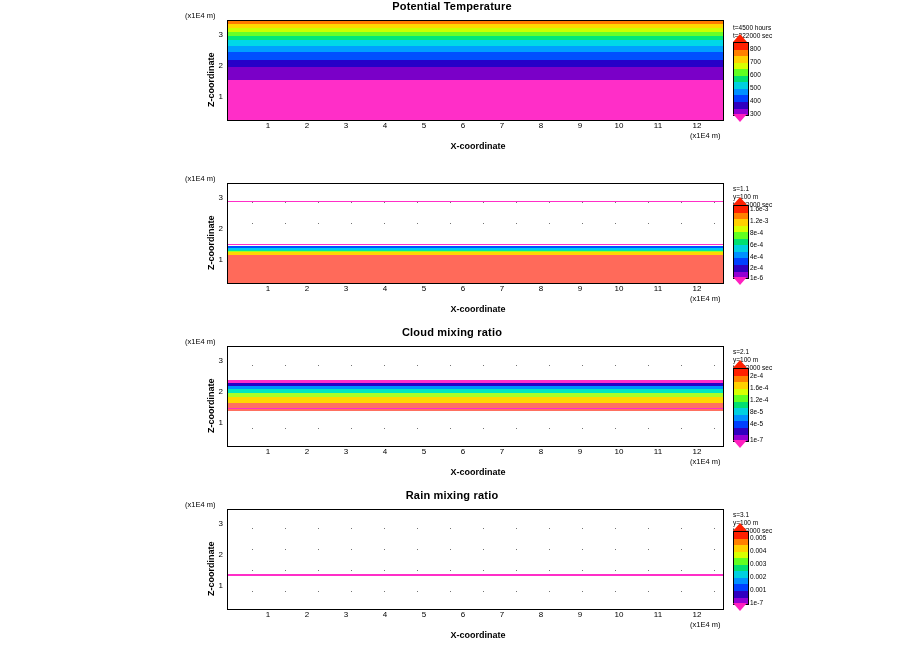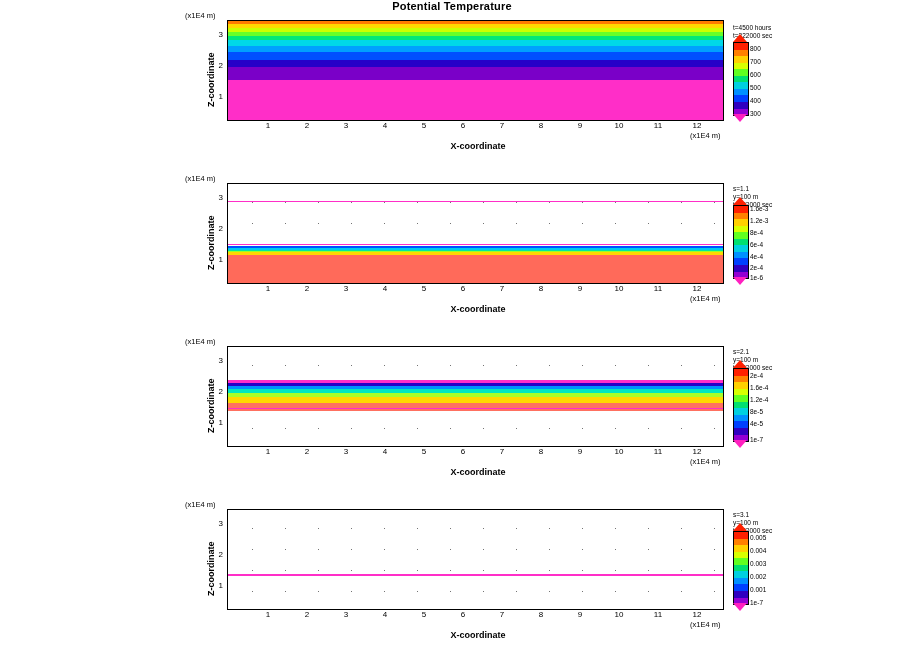--- a/index.html
+++ b/index.html
@@ -172,20 +172,21 @@
   <div class="cbar-lab" style="left:750px;top:42px;">1.6e-3</div>
   <div class="cbar-lab" style="left:750px;top:54px;">1.2e-3</div>
   <div class="cbar-lab" style="left:750px;top:66px;">8e-4</div>
   <div class="cbar-lab" style="left:750px;top:78px;">6e-4</div>
   <div class="cbar-lab" style="left:750px;top:90px;">4e-4</div>
   <div class="cbar-lab" style="left:750px;top:101px;">2e-4</div>
   <div class="cbar-lab" style="left:750px;top:111px;">1e-6</div>
 </div>
 
 <div class="panel" style="top:326px;height:160px;">
+  <div class="title" style="top:0px;">Cloud mixing ratio</div>
 
   <div class="unit" style="left:185px;top:11px;">(x1E4 m)</div>
   <div class="axis-label-left" style="left:206px;top:107px;">Z-coordinate</div>
 
   <div class="plotbox" style="left:227px;top:20px;width:495px;height:99px;">
     <div class="dotgrid"></div>
     <div class="bands">
       <div class="band" style="bottom:35.0%;height:8.8%;background:#ff7060;"></div>
       <div class="band" style="bottom:43.8%;height:5.6%;background:#ffd800;"></div>
       <div class="band" style="bottom:49.4%;height:4.4%;background:#a8ff28;"></div>
@@ -239,20 +240,21 @@
 
   <div class="cbar-lab" style="left:750px;top:46px;">2e-4</div>
   <div class="cbar-lab" style="left:750px;top:58px;">1.6e-4</div>
   <div class="cbar-lab" style="left:750px;top:70px;">1.2e-4</div>
   <div class="cbar-lab" style="left:750px;top:82px;">8e-5</div>
   <div class="cbar-lab" style="left:750px;top:94px;">4e-5</div>
   <div class="cbar-lab" style="left:750px;top:110px;">1e-7</div>
 </div>
 
 <div class="panel" style="top:489px;height:165px;">
+  <div class="title" style="top:0px;">Rain mixing ratio</div>
 
   <div class="unit" style="left:185px;top:11px;">(x1E4 m)</div>
   <div class="axis-label-left" style="left:206px;top:107px;">Z-coordinate</div>
 
   <div class="plotbox" style="left:227px;top:20px;width:495px;height:99px;">
     <div class="dotgrid"></div>
     <div class="contour" style="bottom:33.1%;height:2.2px;background:#ff2ec8;"></div>
   </div>
 
   <div class="ytick" style="left:209px;top:92px;">1</div>

